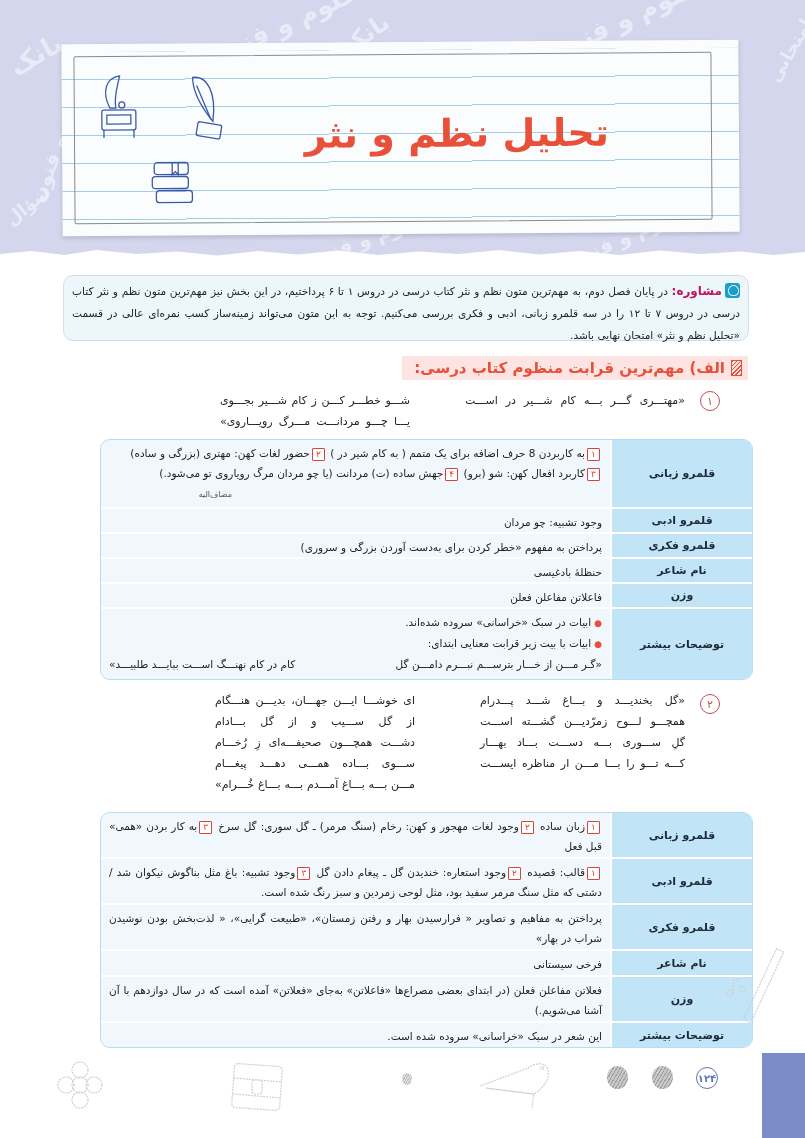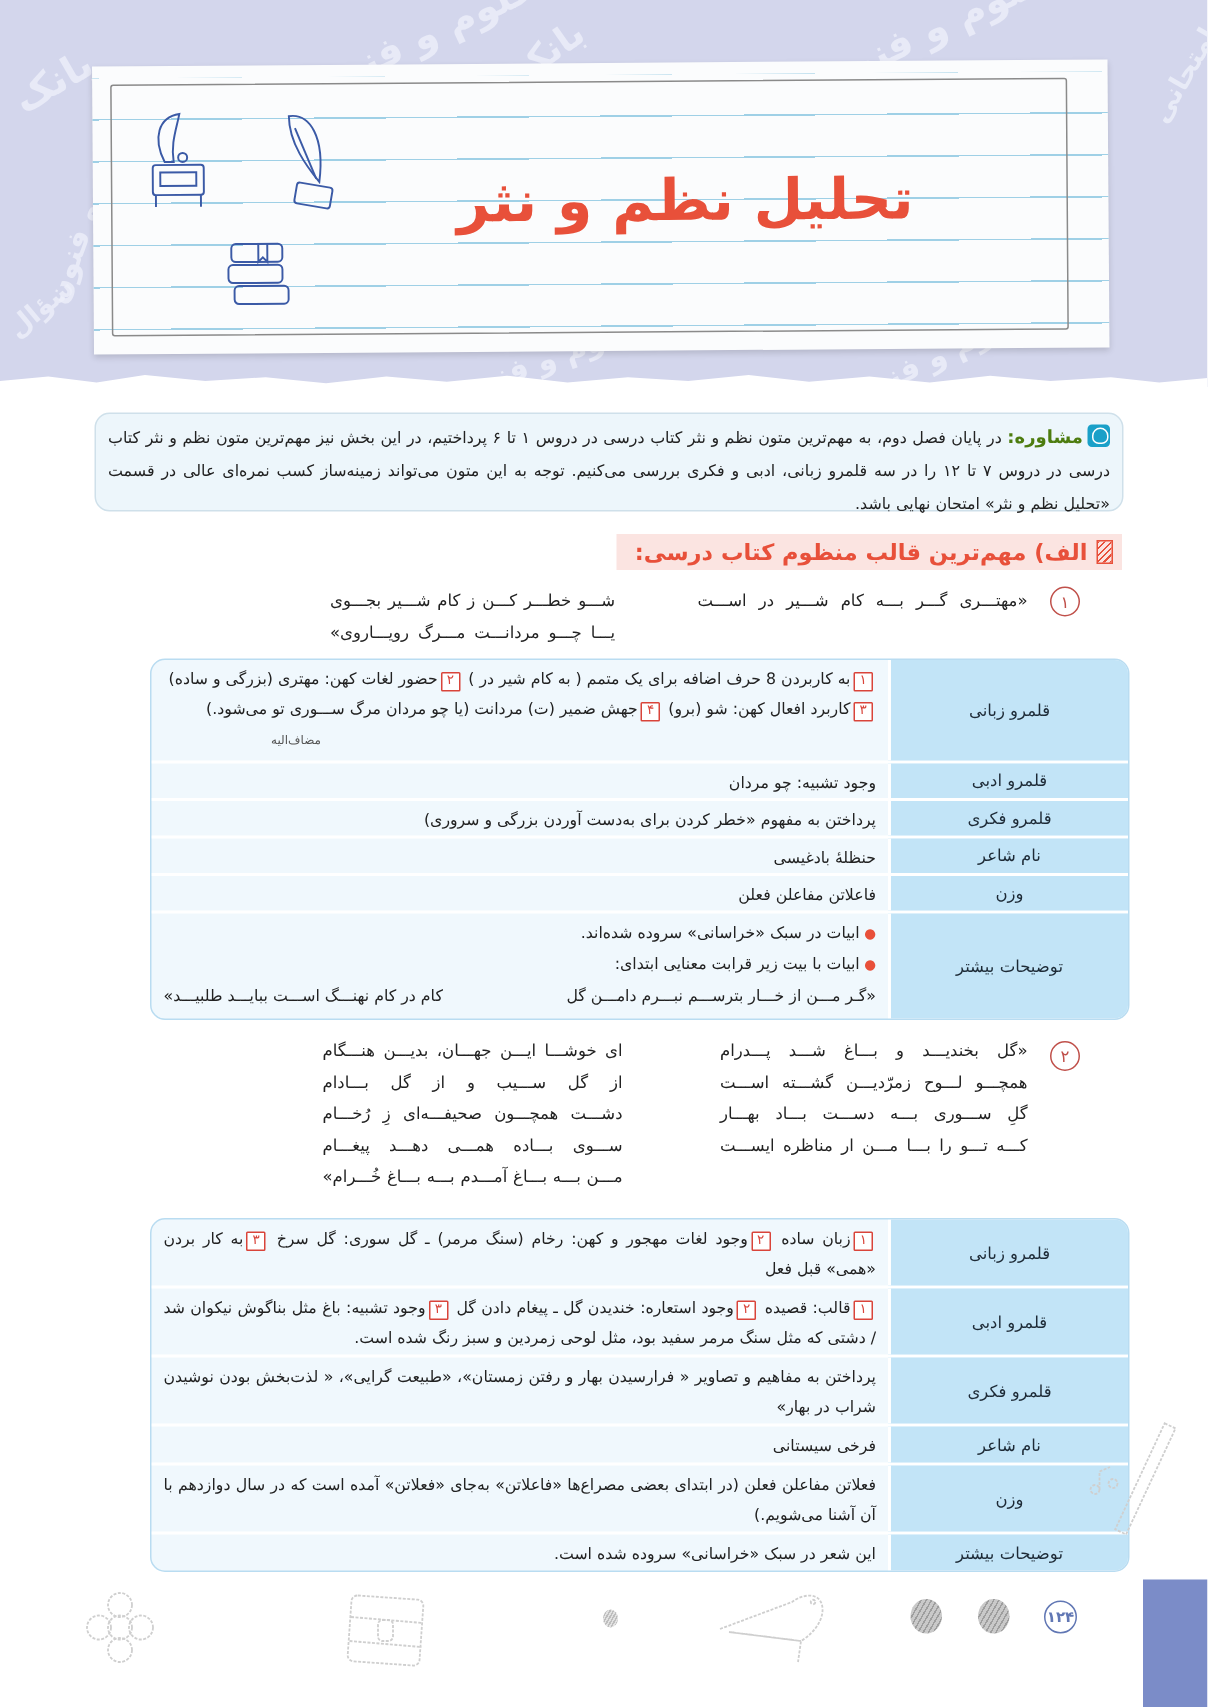--- a/index.html
+++ b/index.html
@@ -40,21 +40,21 @@
   }
   .paper-icons { position: absolute; left: 30px; top: 10px; }
   .paper-icons svg { position: absolute; }
 
   
   .advice {
     position: absolute; left: 63px; top: 275px; width: 686px; height: 66px;
     background: #edf6fb; border: 1px solid #cfe0ea; border-radius: 10px;
     padding: 4px 8px; font-size: 10.6px; line-height: 22px; text-align: justify;
   }
-  .advice .advice-label { color: #4d7c0f; font-weight: bold; font-size: 12px; }
+  .advice .advice-label { color: #be185d; font-weight: bold; font-size: 12px; }
   .advice .advice-icon {
     display: inline-block; width: 15px; height: 15px; background: #1aa0c8; border-radius: 3px;
     vertical-align: -3px; margin-left: 3px; position: relative;
   }
   .advice .advice-icon::after {
     content: ""; position: absolute; left: 3px; top: 2px; width: 9px; height: 9px;
     border: 1.5px solid #fff; border-radius: 50% 50% 40% 40%;
   }
 
   
@@ -83,21 +83,21 @@
 
   
   .atable {
     position: absolute; left: 100px; width: 653px;
     border: 1px solid #b9dcf1; border-radius: 10px; overflow: hidden;
     background: #f0f8fd;
   }
   .atable .row { display: flex; border-top: 2px solid #ffffff; }
   .atable .row:first-child { border-top: none; }
   .atable .label {
-    width: 160px; flex: none; background: #c2e4f7; font-weight: normal; font-size: 11px;
+    width: 142px; flex: none; background: #c2e4f7; font-weight: bold; font-size: 11px;
     display: flex; align-items: center; justify-content: center; color: #1d2a36;
     border-left: 2px solid #ffffff;
   }
   .atable .value {
     flex: 1; padding: 3px 8px; font-size: 10.5px; line-height: 20px; text-align: justify;
     color: #222;
   }
   .nb {
     display: inline-block; min-width: 13px; height: 13px; line-height: 11px; font-size: 9px;
     border: 1px solid #d9443a; color: #d9443a; background: #fff; text-align: center;
@@ -162,42 +162,42 @@
   <div class="torn"></div>
 </div>
 
 <div class="advice">
   <span class="advice-icon"></span><span class="advice-label">مشاوره:</span>
   <span>در پایان فصل دوم، به مهم‌ترین متون نظم و نثر کتاب درسی در دروس ۱ تا ۶ پرداختیم، در این بخش نیز مهم‌ترین متون نظم و نثر کتاب درسی در دروس ۷ تا ۱۲ را در سه قلمرو زبانی، ادبی و فکری بررسی می‌کنیم. توجه به این متون می‌تواند زمینه‌ساز کسب نمره‌ای عالی در قسمت «تحلیل نظم و نثر» امتحان نهایی باشد.</span>
 </div>
 
 <div class="section-heading">
   <span class="hatch"></span>
-  <span class="section-title">الف) مهم‌ترین قالب منظوم کتاب درسی:</span>
+  <span class="section-title">الف) مهم‌ترین قرابت منظوم کتاب درسی:</span>
 </div>
 
 <div class="poem-num" style="left:700px;top:391px;">۱</div>
 <div class="poem" style="left:200px;top:390px;width:485px;height:44px;">
   <div class="col" style="right:0;width:220px;">
     <span class="line">«مهتـــری گـــر بـــه کام شـــیر در اســـت</span>
   </div>
   <div class="col" style="left:20px;width:190px;">
     <span class="line">شـــو خطـــر کـــن ز کام شـــیر بجـــوی</span>
     <span class="line">یـــا چـــو مردانـــت مـــرگ رویـــاروی»</span>
   </div>
 </div>
 
 <div class="atable" style="top:439px;">
   <div class="row" style="height:67px;">
     <div class="label">قلمرو زبانی</div>
     <div class="value">
       <span class="nb">۱</span><span>به کاربردن 8 حرف اضافه برای یک متمم ( به کام شیر در )</span>
       <span class="nb">۲</span><span>حضور لغات کهن: مهتری (بزرگی و ساده)</span><br>
       <span class="nb">۳</span><span>کاربرد افعال کهن: شو (برو)</span>
-      <span class="nb">۴</span><span>جهش ضمیر (ت) مردانت (یا چو مردان مرگ ســـوری تو می‌شود.)</span><br>
+      <span class="nb">۴</span><span>جهش ساده (ت) مردانت (یا چو مردان مرگ رویاروی تو می‌شود.)</span><br>
       <span class="small-note" style="margin-right:370px;">مضاف‌الیه</span>
     </div>
   </div>
   <div class="row" style="height:25px;">
     <div class="label">قلمرو ادبی</div>
     <div class="value">وجود تشبیه: چو مردان</div>
   </div>
   <div class="row" style="height:25px;">
     <div class="label">قلمرو فکری</div>
     <div class="value">پرداختن به مفهوم «خطر کردن برای به‌دست آوردن بزرگی و سروری)</div>

